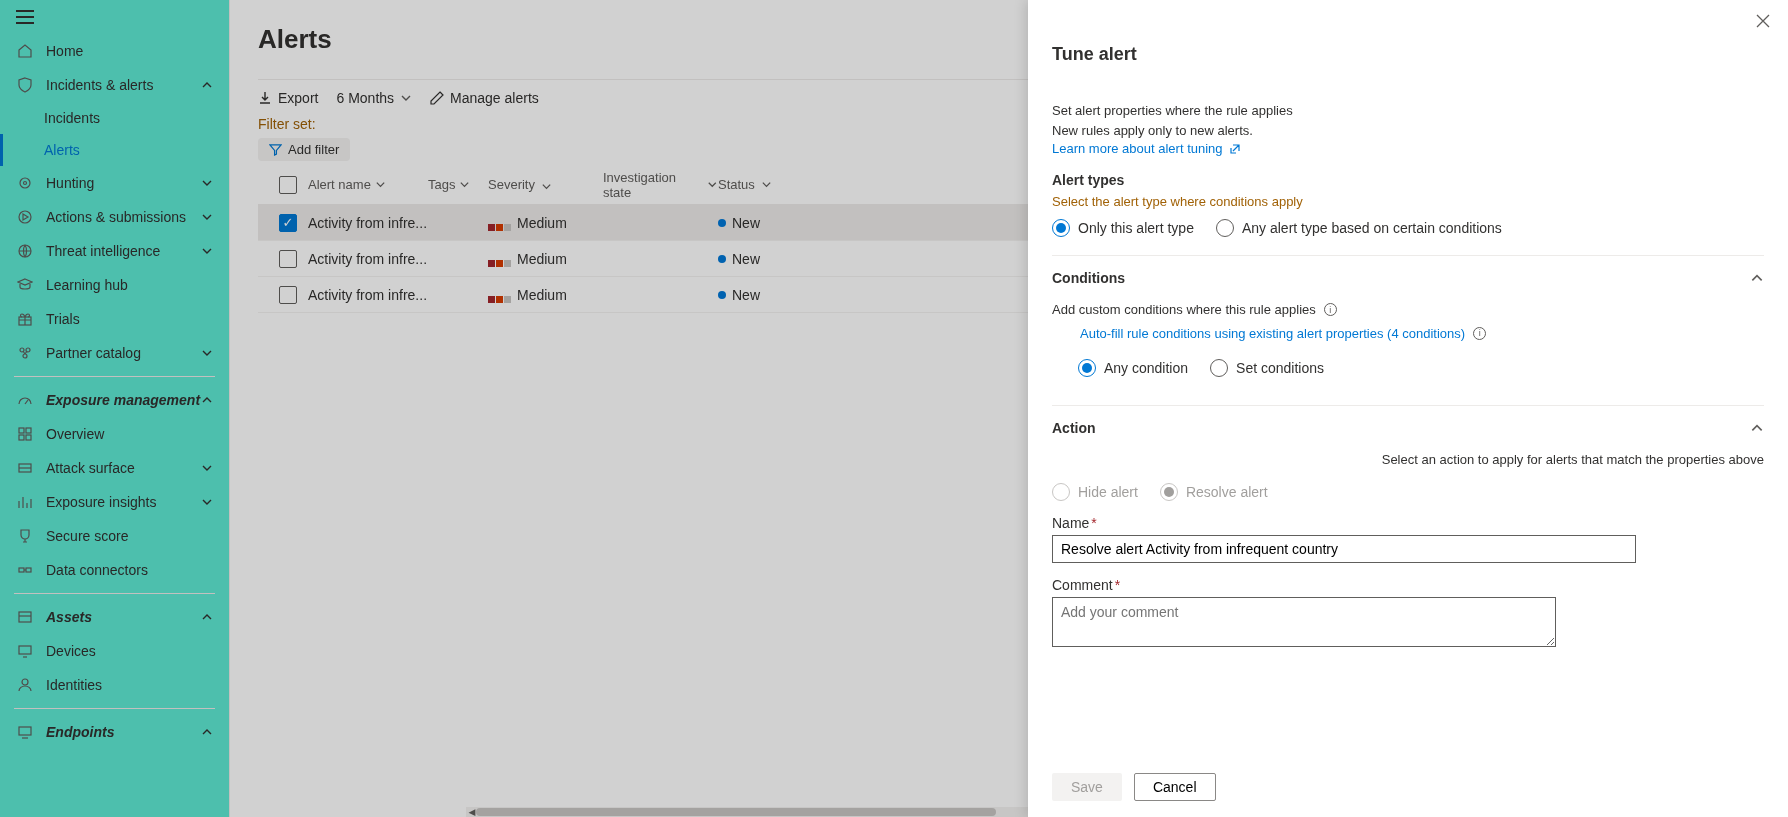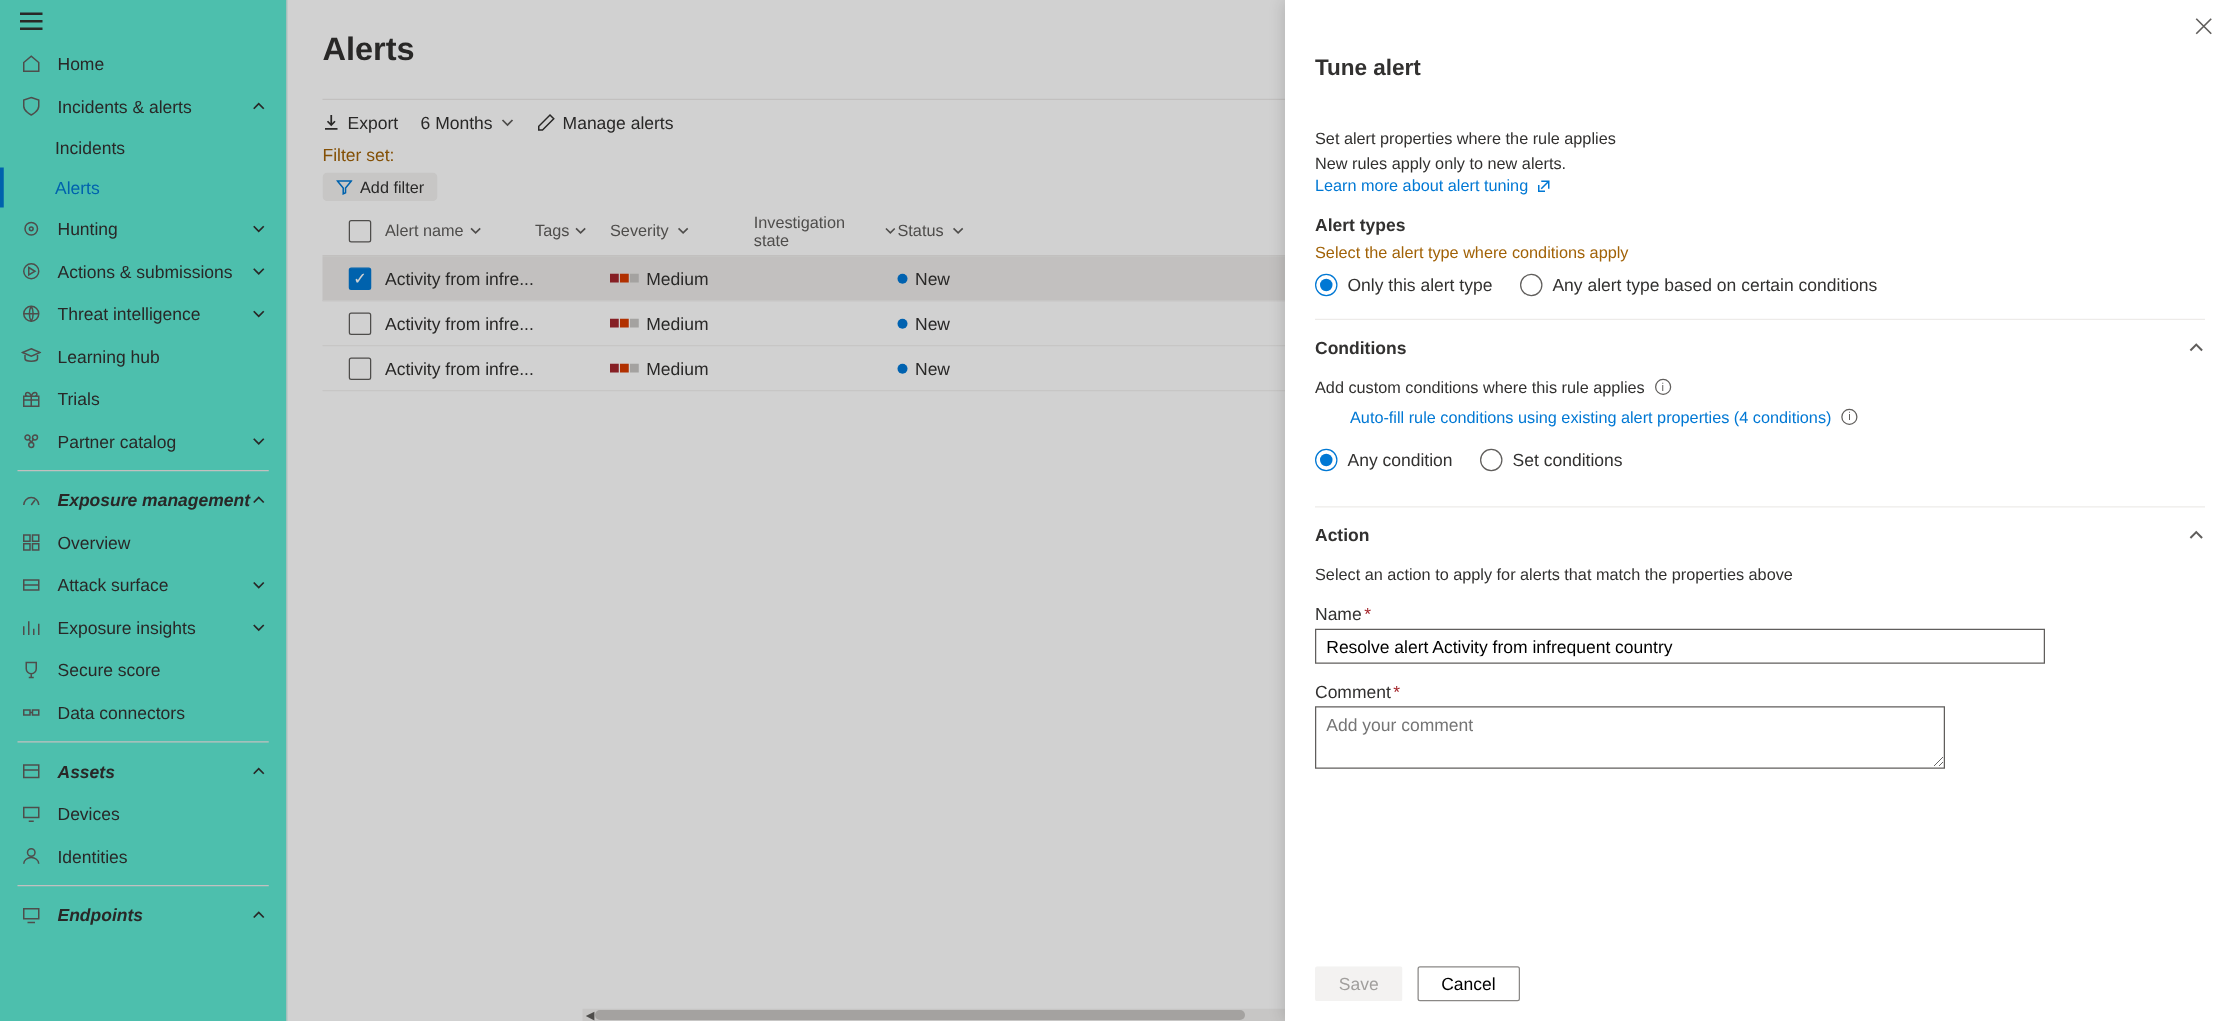--- a/index.html
+++ b/index.html
@@ -34,21 +34,21 @@
 
 .table { margin-top: 4px; }
 .thead, .trow { display:flex; align-items:center; padding: 0 0 0 10px; }
 .thead { height: 40px; color:#605e5c; font-size: 13px; border-bottom: 1px solid #edebe9; }
 .th { display:flex; align-items:center; gap:4px; }
 .trow { height: 36px; font-size: 14px; border-bottom: 1px solid #f3f2f1; }
 .trow.selected { background:#edebe9; }
 .col-check { width: 40px; display:flex; justify-content:center; }
 .col-name { width: 120px; padding-left: 0px; }
 .col-tags { width: 60px; }
-.col-sev { width: 115px; display:flex; align-items:center; gap:6px; }
+.col-sev { width: 115px; display:flex; align-items:flex-end; gap:6px; }
 .col-inv { width: 115px; }
 .col-status { width: 70px; display:flex; align-items:center; gap:6px; }
 .checkbox { width:18px; height:18px; border:1px solid #605e5c; border-radius:2px; display:flex; align-items:center; justify-content:center; background:#fff; }
 .checkbox.checked { background:#0078d4; border-color:#0078d4; color:#fff; font-size:13px; }
 .sev-boxes { display:flex; gap:1px; }
 .sev-boxes span { width:7px; height:7px; display:block; }
 .sev-r { background:#a4262c; }
 .sev-o { background:#d83b01; }
 .sev-g { background:#c8c6c4; }
 .status-dot { width:8px; height:8px; border-radius:50%; background:#0078d7; }
@@ -553,42 +553,52 @@
       <span class="panel-desc" style="font-size:13px;">Add custom conditions where this rule applies</span>
       <span class="info-icon">i</span>
     </div>
     <div style="display:flex; align-items:center; gap:8px;">
       <a class="link-inline">
         <span>Auto-fill rule conditions using existing alert properties (4 conditions)</span>
       </a>
       <span class="info-icon" style="margin-top:6px;">i</span>
     </div>
 
-    <div class="radio-row" style="margin-top:18px;">
+    <div class="radio-row" style="margin-top:18px;margin-left:26px;">
       <div class="radio selected">
         <span class="radio-circle"></span>
         <span>Any condition</span>
       </div>
       <div class="radio">
         <span class="radio-circle"></span>
         <span>Set conditions</span>
       </div>
     </div>
 
     <div class="hr" style="margin-top:28px;"></div>
     <div class="collapser">
       <span>Action</span>
       <span>
           <svg width="14" height="14" viewBox="0 0 12 12" fill="none" stroke="#605e5c" stroke-width="1.4">
             <path d="M2 8l4-4 4 4"></path>
           </svg>
         </span>
     </div>
-    <div class="panel-desc" style="margin-top:14px; font-size:13px;">Select an action to apply for alerts that match the properties above</div>
-
+    <div class="panel-desc" style="margin-top:14px; font-size:13px;text-align:right;">Select an action to apply for alerts that match the properties above</div>
+
+    <div class="radio-row" style="margin-top:14px;">
+      <div class="radio disabled">
+        <span class="radio-circle"></span>
+        <span>Hide alert</span>
+      </div>
+      <div class="radio disabled selected">
+        <span class="radio-circle"></span>
+        <span>Resolve alert</span>
+      </div>
+    </div>
 
     <label class="field-label">
       <span>Name</span><span class="req">*</span>
     </label>
     <input class="text-input" value="Resolve alert Activity from infrequent country" style="">
 
     <label class="field-label">
       <span>Comment</span><span class="req">*</span>
     </label>
     <textarea class="text-area" placeholder="Add your comment" style=""></textarea>

